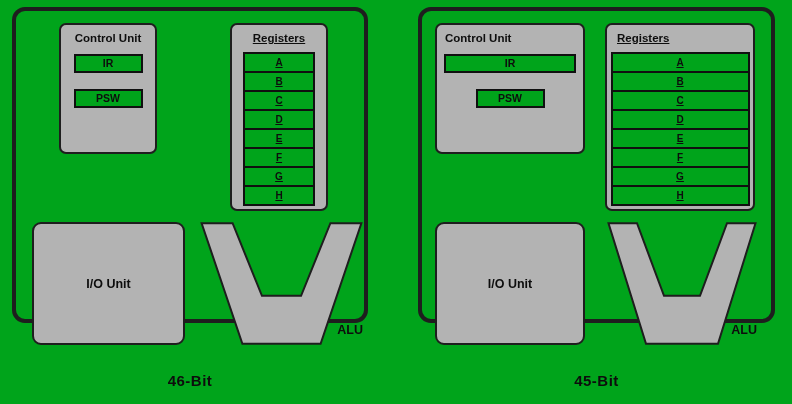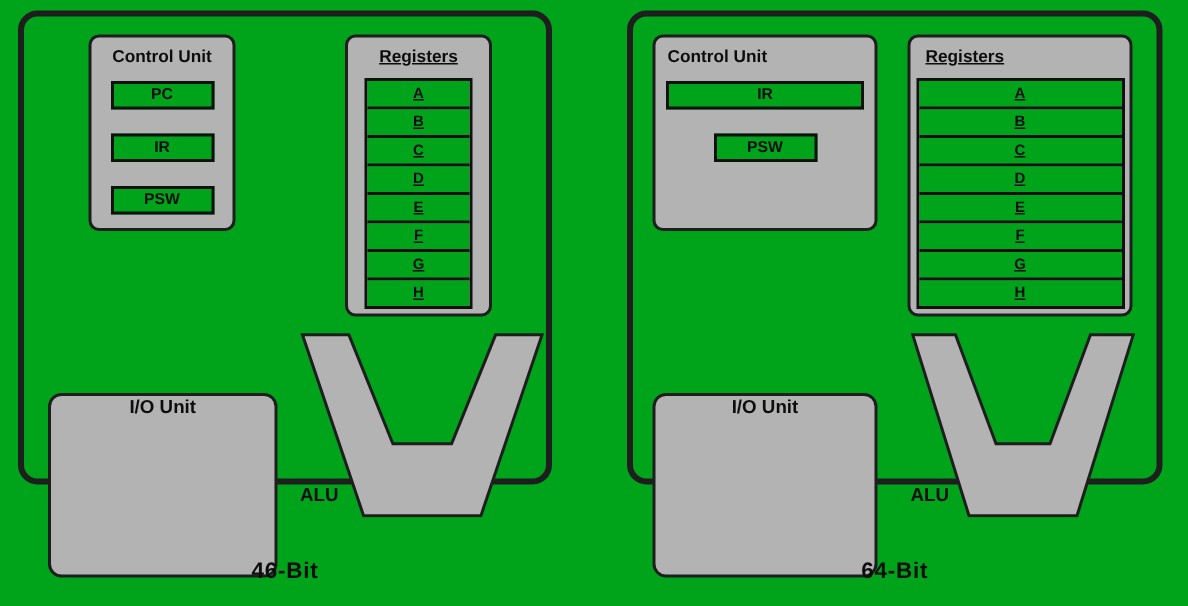--- a/index.html
+++ b/index.html
@@ -47,41 +47,40 @@
   }
   .panel-1 .reg-list{width:139px;}
   .reg-row{
     height:17px;background:var(--green,#00A41B);
     border-bottom:2px solid #101010;
     font-size:10px;line-height:17px;text-align:center;
   }
   .reg-row:last-child{border-bottom:none;}
 
   .io{top:211px;width:153px;height:123px;left:16px;border-radius:9px;
-      display:flex;justify-content:center;font-size:12.5px;margin-top:40px;}
+      display:flex;align-items:center;justify-content:center;font-size:12.5px;}
   .panel-1 .io{left:13px;width:150px;}
 
   .alu{position:absolute;top:211px;left:184px;width:163px;height:123px;}
   .panel-1 .alu{left:185px;width:150px;}
   .alu svg{position:absolute;inset:0;width:100%;height:100%;}
   .alu-poly{fill:var(--gray,#B3B3B3);stroke:var(--border,#1E1E1E);stroke-width:2;}
-  .alu-label{position:absolute;bottom:8px;left:0;width:100%;text-align:left;font-size:12.5px;}
+  .alu-label{position:absolute;bottom:8px;left:0;width:100%;text-align:right;font-size:12.5px;}
 
   .caption{position:absolute;top:372px;height:20px;text-align:center;font-size:15px;letter-spacing:0.5px;}
   .caption-0{left:12px;width:356px;}
   .caption-1{left:418px;width:357px;}
 </style>
 </head>
 <body>
 
 <div class="panel panel-0">
   <div class="graybox cu">
     <div class="cu-title">Control Unit</div>
     <div class="cu-list">
-        <div class="cu-box">PC</div>
         <div class="cu-box">IR</div>
         <div class="cu-box">PSW</div>
       </div>
   </div>
   <div class="graybox reg">
     <div class="reg-title">Registers</div>
     <div class="reg-list">
         <div class="reg-row">A</div>
         <div class="reg-row">B</div>
         <div class="reg-row">C</div>
@@ -128,13 +127,13 @@
   <div class="graybox io">
     <span>I/O Unit</span>
   </div>
   <div class="alu">
     <svg viewBox="0 0 100 100" preserveAspectRatio="none">
       <polygon class="alu-poly" points="1,1 20,1 38,60 62,60 80,1 99,1 74,99 26,99" vector-effect="non-scaling-stroke"></polygon>
     </svg>
     <div class="alu-label">ALU</div>
   </div>
 </div>
-<div class="caption caption-1">64-Bit</div>
+<div class="caption caption-1">45-Bit</div>
 
 </body></html>

